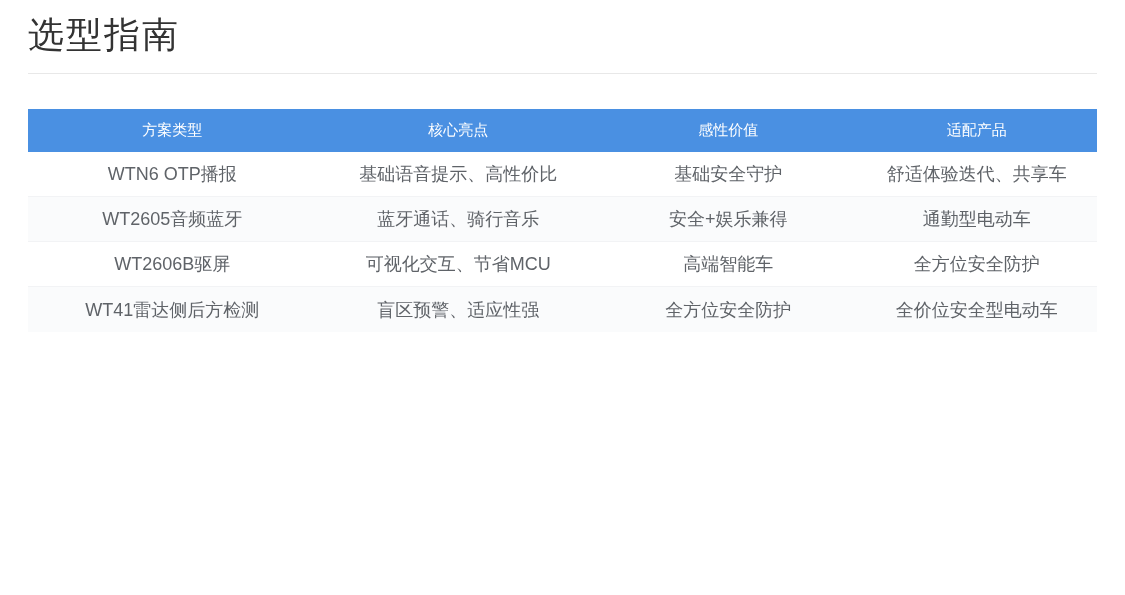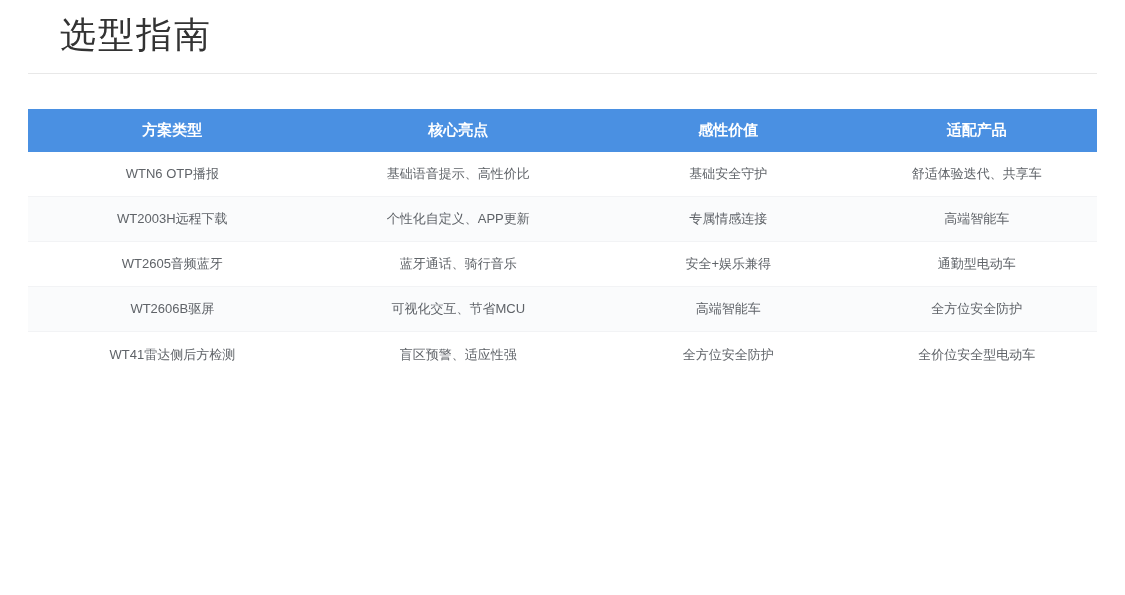--- a/index.html
+++ b/index.html
@@ -13,48 +13,47 @@
   .page {
     padding: 10px 28px 0 28px;
   }
   .page-title {
     font-size: 36px;
     font-weight: 400;
     color: #333333;
     letter-spacing: 2px;
     line-height: 1.3;
     padding-top: 2px;
-    margin-left: 32px;
   }
   .title-divider {
     border: none;
     border-top: 1px solid #e8e8e8;
     margin: 14px 0 0 0;
   }
   table.guide-table {
     width: 100%;
     border-collapse: collapse;
     margin-top: 35px;
     table-layout: fixed;
   }
   .guide-table col.c1 { width: 27%; }
   .guide-table col.c2 { width: 26.5%; }
   .guide-table col.c3 { width: 24%; }
   .guide-table col.c4 { width: 22.5%; }
   .guide-table thead th {
     background: #4a90e2;
     color: #ffffff;
     font-size: 15px;
-    font-weight: bold;
+    font-weight: normal;
     text-align: center;
     height: 43px;
     padding: 0 6px;
   }
   .guide-table tbody td {
-    font-size: 13px;
+    font-size: 18px;
     color: #5f6368;
     text-align: center;
     height: 45px;
     padding: 0 6px;
     border-bottom: 1px solid #f2f3f5;
     white-space: nowrap;
     overflow: hidden;
   }
   .guide-table tbody tr:nth-child(even) td {
     background: #fafbfc;
@@ -86,26 +85,20 @@
       </tr>
     </thead>
     <tbody>
       <tr>
         <td>WTN6 OTP播报</td>
         <td>基础语音提示、高性价比</td>
         <td>基础安全守护</td>
         <td>舒适体验迭代、共享车</td>
       </tr>
       <tr>
-        <td>WT2003H远程下载</td>
-        <td>个性化自定义、APP更新</td>
-        <td>专属情感连接</td>
-        <td>高端智能车</td>
-      </tr>
-      <tr>
         <td>WT2605音频蓝牙</td>
         <td>蓝牙通话、骑行音乐</td>
         <td>安全+娱乐兼得</td>
         <td>通勤型电动车</td>
       </tr>
       <tr>
         <td>WT2606B驱屏</td>
         <td>可视化交互、节省MCU</td>
         <td>高端智能车</td>
         <td>全方位安全防护</td>

